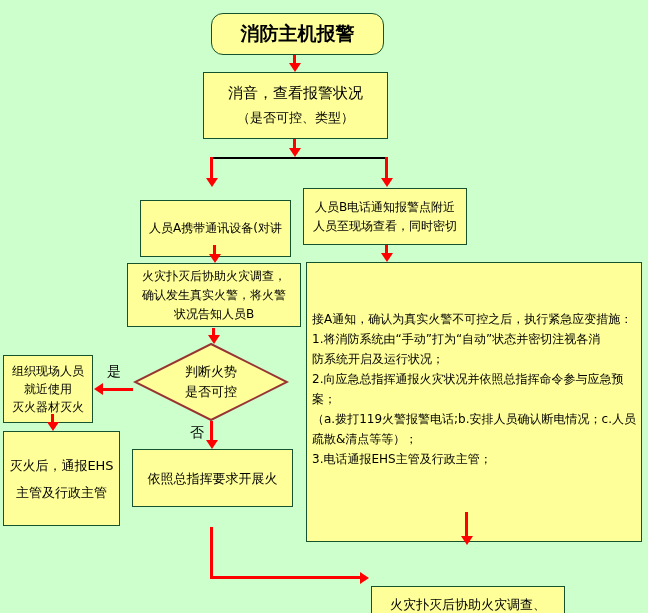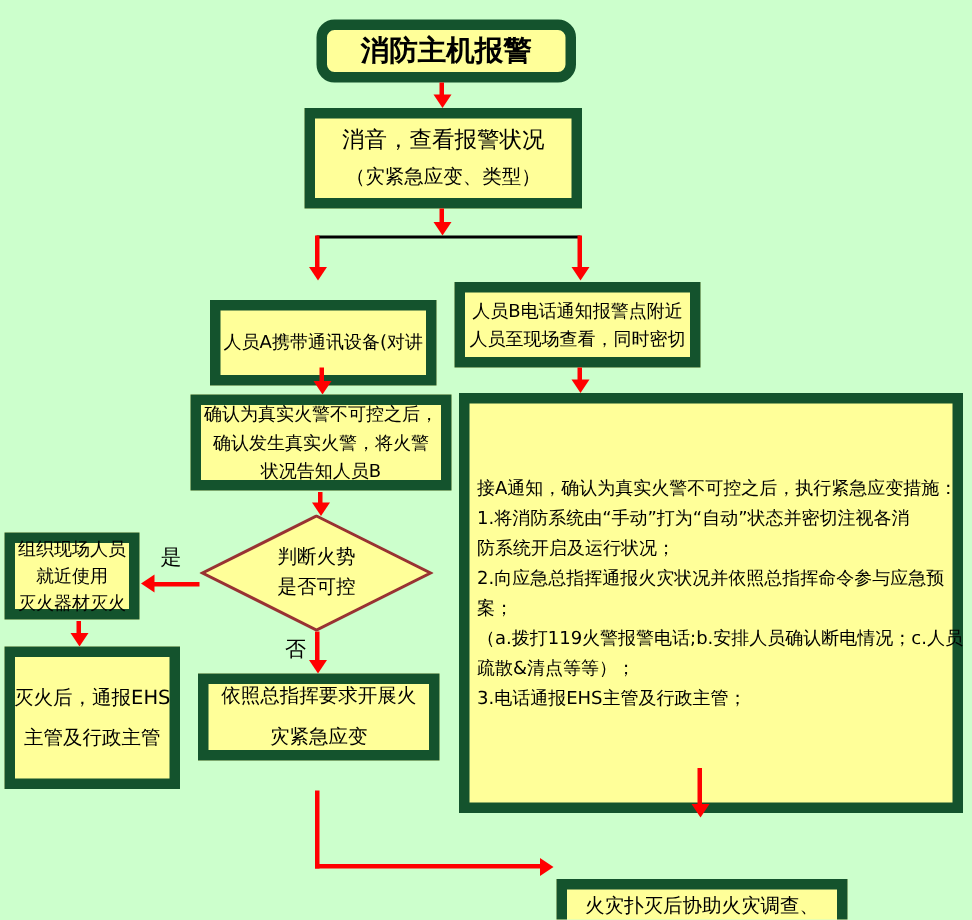--- a/index.html
+++ b/index.html
@@ -2,21 +2,21 @@
 <html><head>
 <meta charset="utf-8">
 <style>
   html,body{margin:0;padding:0;}
   body{background:#ccffcc;font-family:"DejaVu Sans","Liberation Sans",sans-serif;}
   #canvas{position:relative;width:648px;height:613px;background:#ccffcc;overflow:hidden;color:#000;}
 
   .node{
     position:absolute;
     background:#ffff99;
-    border:7px solid #14532d;
+    border:1px solid #14532d;
     box-sizing:border-box;
     display:flex;
     flex-direction:column;
     justify-content:center;
     align-items:center;
     text-align:center;
   }
   .node .ln{white-space:nowrap;}
 
   .start{border-radius:12px;font-weight:bold;font-size:19px;}
@@ -52,21 +52,21 @@
 
   <div class="node start" style="left:211px;top:13px;width:173px;height:42px;">
     <div class="ln">消防主机报警</div>
   </div>
 
   <div class="vline" style="left:293px;top:55px;height:9px;"></div>
   <div class="head-down" style="left:289px;top:63px;"></div>
 
   <div class="node" style="left:203px;top:72px;width:185px;height:67px;">
     <div class="ln" style="font-size:15px;">消音，查看报警状况</div>
-    <div class="ln" style="font-size:13px;margin-top:6px;">（灾紧急应变、类型）</div>
+    <div class="ln" style="font-size:13px;margin-top:6px;">（是否可控、类型）</div>
   </div>
 
   <div class="vline" style="left:293px;top:139px;height:10px;"></div>
   <div class="head-down" style="left:289px;top:148px;"></div>
 
   <div class="blackline" style="left:211px;top:157px;width:176px;"></div>
 
   <div class="vline" style="left:210px;top:157px;height:22px;"></div>
   <div class="head-down" style="left:206px;top:178px;"></div>
 
@@ -82,21 +82,21 @@
     <div class="ln">人员至现场查看，同时密切</div>
   </div>
 
   <div class="vline" style="left:213px;top:245px;height:10px;"></div>
   <div class="head-down" style="left:209px;top:254px;"></div>
 
   <div class="vline" style="left:385px;top:245px;height:9px;"></div>
   <div class="head-down" style="left:381px;top:253px;"></div>
 
   <div class="node" style="left:127px;top:263px;width:174px;height:64px;font-size:12px;line-height:19px;">
-    <div class="ln">确认为真实火警不可控之后，</div>
+    <div class="ln">火灾扑灭后协助火灾调查，</div>
     <div class="ln">确认发生真实火警，将火警</div>
     <div class="ln">状况告知人员B</div>
   </div>
 
   <div class="node" style="left:306px;top:262px;width:336px;height:280px;justify-content:flex-start;align-items:flex-start;">
     <div class="bigtext">
       <div class="ln">接A通知，确认为真实火警不可控之后，执行紧急应变措施：</div>
       <div class="ln">1.将消防系统由“手动”打为“自动”状态并密切注视各消</div>
       <div class="ln">防系统开启及运行状况；</div>
       <div class="ln">2.向应急总指挥通报火灾状况并依照总指挥命令参与应急预</div>
@@ -121,37 +121,36 @@
   </div>
 
   <div class="hline" style="left:102px;top:388px;width:31px;"></div>
   <div class="head-left" style="left:94px;top:383px;"></div>
   <div class="branch-label" style="left:107px;top:363px;">是</div>
 
   <div class="vline" style="left:210px;top:421px;height:20px;"></div>
   <div class="head-down" style="left:206px;top:440px;"></div>
   <div class="branch-label" style="left:190px;top:424px;">否</div>
 
-  <div class="node" style="left:3px;top:355px;width:90px;height:58px;font-size:12px;line-height:18px;">
+  <div class="node" style="left:3px;top:355px;width:90px;height:68px;font-size:12px;line-height:18px;">
     <div class="ln">组织现场人员</div>
     <div class="ln">就近使用</div>
     <div class="ln">灭火器材灭火</div>
   </div>
 
   <div class="vline" style="left:51px;top:414px;height:9px;"></div>
   <div class="head-down" style="left:47px;top:422px;"></div>
 
   <div class="node" style="left:3px;top:431px;width:117px;height:95px;font-size:13px;line-height:27px;">
     <div class="ln">灭火后，通报EHS</div>
     <div class="ln">主管及行政主管</div>
   </div>
 
   <div class="node" style="left:132px;top:449px;width:161px;height:58px;font-size:13px;line-height:27px;">
     <div class="ln">依照总指挥要求开展火</div>
-    <div class="ln">灾紧急应变</div>
   </div>
 
   <div class="vline" style="left:210px;top:527px;height:52px;"></div>
   <div class="hline" style="left:210px;top:576px;width:151px;"></div>
   <div class="head-right" style="left:360px;top:572px;"></div>
 
   <div class="vline" style="left:465px;top:512px;height:25px;"></div>
   <div class="head-down" style="left:461px;top:536px;"></div>
 
   <div class="node" style="left:371px;top:546px;width:194px;height:62px;font-size:13px;line-height:24px;margin-top:40px;">

